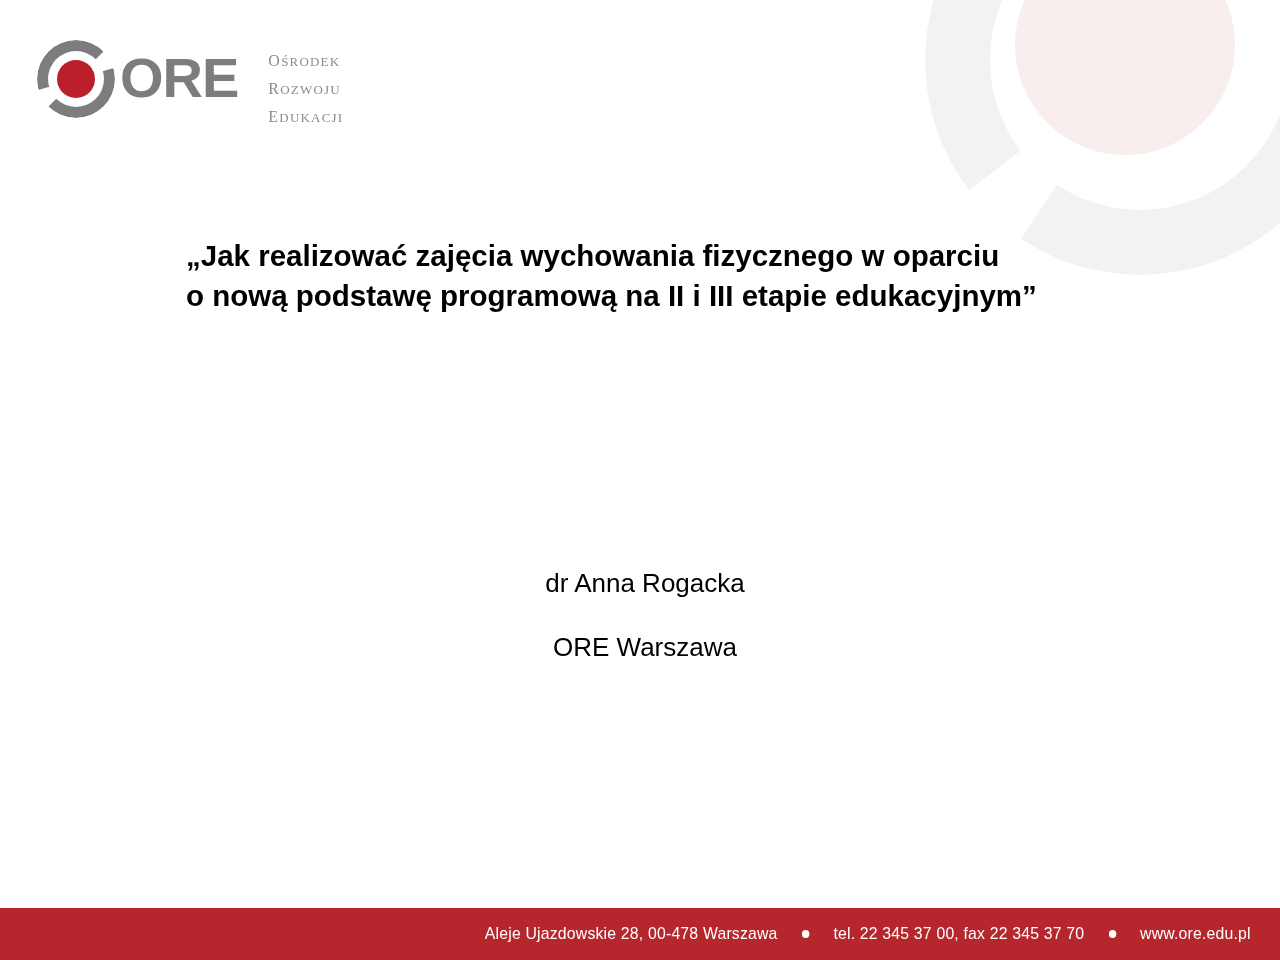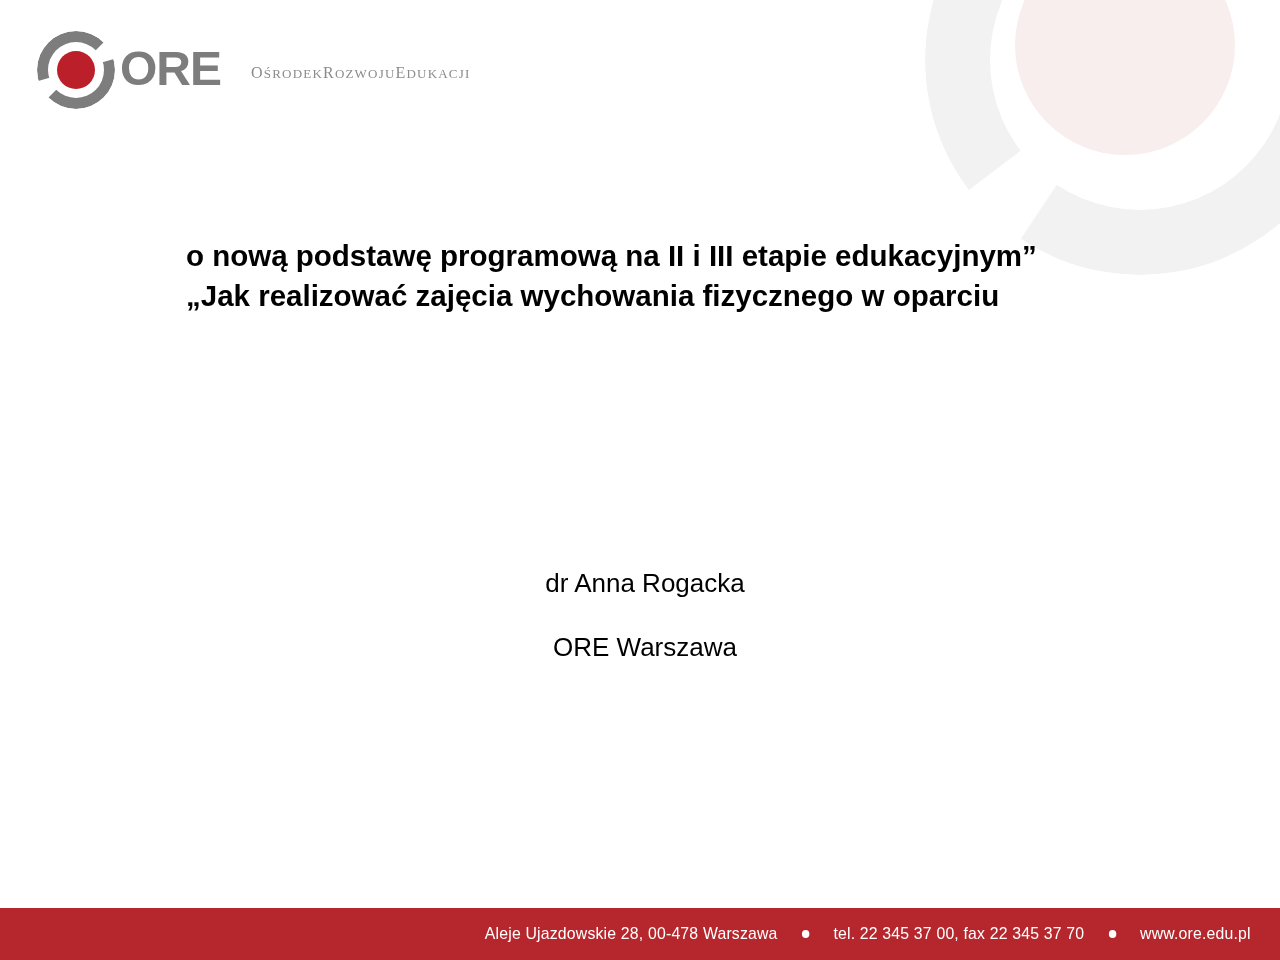--- a/index.html
+++ b/index.html
@@ -45,33 +45,33 @@
   }
   .logo-mark {
     width: 84px;
     height: 84px;
     flex: none;
   }
   .logo-mark svg { display: block; width: 84px; height: 84px; }
   .logo-letters {
     font-family: "Liberation Sans", sans-serif;
     font-weight: bold;
-    font-size: 48px;
+    font-size: 56px;
     line-height: 68px;
     color: #7d7d7d;
     letter-spacing: -1px;
     margin-left: -14px;
     margin-top: -2px;
   }
   .logo-words {
     display: flex;
-    flex-direction: row;
+    flex-direction: column;
     justify-content: center;
     margin-left: 14px;
-    margin-top: 2px;
+    margin-top: 17px;
   }
   .logo-word {
     font-family: "Liberation Serif", serif;
     font-size: 19px;
     line-height: 27px;
     color: #8d8a8c;
     letter-spacing: 1.2px;
     font-variant: small-caps;
     text-transform: lowercase;
     white-space: nowrap;
@@ -196,22 +196,22 @@
     </div>
     <div class="logo-letters">ORE</div>
     <div class="logo-words">
       <div class="logo-word">Ośrodek</div>
       <div class="logo-word">Rozwoju</div>
       <div class="logo-word">Edukacji</div>
     </div>
   </div>
 
   <div class="title-block">
+    <div class="title-line">„Jak realizować zajęcia wychowania fizycznego w oparciu</div>
     <div class="title-line">o nową podstawę programową na II i III etapie edukacyjnym”</div>
-    <div class="title-line">„Jak realizować zajęcia wychowania fizycznego w oparciu</div>
   </div>
 
   <div class="author-block">
     <div class="author-name">dr Anna Rogacka</div>
     <div class="author-org">ORE Warszawa</div>
   </div>
 
   <div class="footer-bar">
     <div class="footer-inner">
       <span class="footer-text">Aleje Ujazdowskie 28, 00-478 Warszawa</span>

